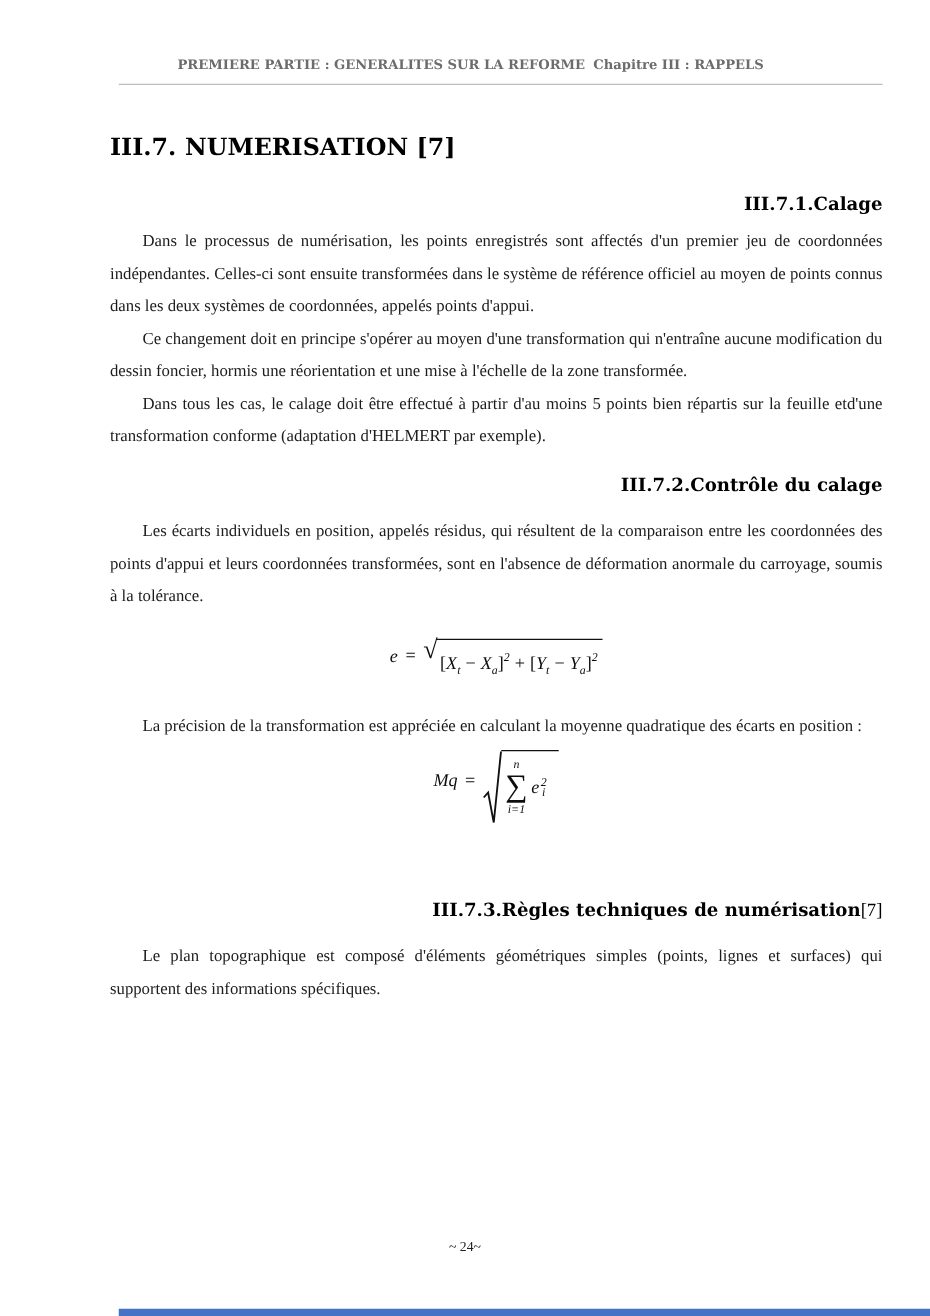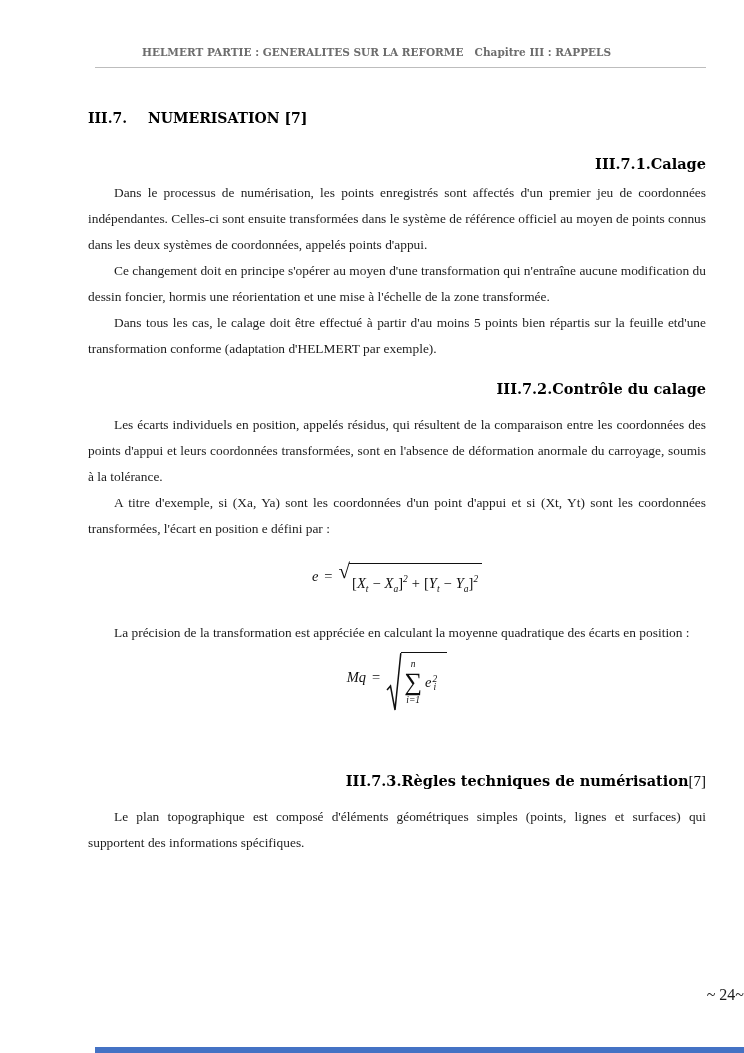--- a/index.html
+++ b/index.html
@@ -37,21 +37,21 @@
     margin-left: 88px;
     width: 618px;
   }
   h1, h2 {
     font-family: "DejaVu Serif", serif;
     color: #000;
     font-weight: bold;
     line-height: 20px;
     white-space: nowrap;
   }
-  h1 { font-size: 14px; margin-top: 40px; }
+  h1 { font-size: 19px; margin-top: 40px; }
   h2 { font-size: 14.5px; margin-left: 47px; text-align: right; }
   .h-num   { display: inline-block; }
   h1 .h-num { width: 60px; }
   h2 .h-num { width: 80px; }
   .h2-calage    { margin-top: 26px; }
   .h2-controle  { margin-top: 17px; }
   .h2-regles    { margin-top: 57px; }
   .h-suffix { font-family: "Liberation Serif", serif; font-weight: normal; font-size: 15px; }
 
   p.body-par {
@@ -110,55 +110,54 @@
     display: inline-flex; flex-direction: column;
     font-size: 9.5px; font-style: italic; line-height: 8px;
     margin-left: 1px; transform: translateY(1px);
   }
 
   
   .footer {
     position: absolute;
     left: 0; right: 0;
     bottom: 49px;
-    text-align: right;
-    font-size: 16px;
+    text-align: center;
+    font-size: 11px;
     color: #1c1c1c;
   }
   .accent-bar {
     position: absolute;
     left: 95px; right: 0; bottom: 0;
     height: 6px;
     background: #4472C4;
   }
 </style>
 </head>
 <body>
 
 <div class="page">
 
   <div class="header">
-    <span class="h-left">HELMERT PARTIE : GENERALITES SUR LA REFORME</span>
+    <span class="h-left">PREMIERE PARTIE : GENERALITES SUR LA REFORME</span>
     <span class="h-right">Chapitre III : RAPPELS</span>
   </div>
 
   <div class="content">
 
     <h1><span class="h-num">III.7.</span><span>NUMERISATION [7]</span></h1>
 
     <h2 class="h2-calage"><span class="h-num">III.7.1.</span><span>Calage</span></h2>
 
     <p class="body-par par-first">Dans le processus de numérisation, les points enregistrés sont affectés d'un premier jeu de coordonnées indépendantes. Celles-ci sont ensuite transformées dans le système de référence officiel au moyen de points connus dans les deux systèmes de coordonnées, appelés points d'appui.</p>
     <p class="body-par">Ce changement doit en principe s'opérer au moyen d'une transformation qui n'entraîne aucune modification du dessin foncier, hormis une réorientation et une mise à l'échelle de la zone transformée.</p>
     <p class="body-par">Dans tous les cas, le calage doit être effectué à partir d'au moins 5 points bien répartis sur la feuille etd'une transformation conforme (adaptation d'HELMERT par exemple).</p>
 
     <h2 class="h2-controle"><span class="h-num">III.7.2.</span><span>Contrôle du calage</span></h2>
 
     <p class="body-par par-after-h">Les écarts individuels en position, appelés résidus, qui résultent de la comparaison entre les coordonnées des points d'appui et leurs coordonnées transformées, sont en l'absence de déformation anormale du carroyage, soumis à la tolérance.</p>
-    <p class="body-par">A titre d'exemple, si (Xa, Ya) sont les coordonnées d'un point d'appui et si (Xt, Yt) sont les coordonnées transformées, l'écart en position e défini par :</p>
 
     <div class="formula formula-e">
       <i>e</i><span class="eq">=</span><span class="sqrt">
           <span class="rad">√</span>
           <span class="radicand"><span class="br">[</span><i>X</i><sub>t</sub><span class="op">−</span><i>X</i><sub>a</sub><span class="br">]</span><sup>2</sup><span class="op">+</span><span class="br">[</span><i>Y</i><sub>t</sub><span class="op">−</span><i>Y</i><sub>a</sub><span class="br">]</span><sup>2</sup></span>
         </span>
     </div>
 
     <p class="body-par par-mq">La précision de la transformation est appréciée en calculant la moyenne quadratique des écarts en position :</p>
 

